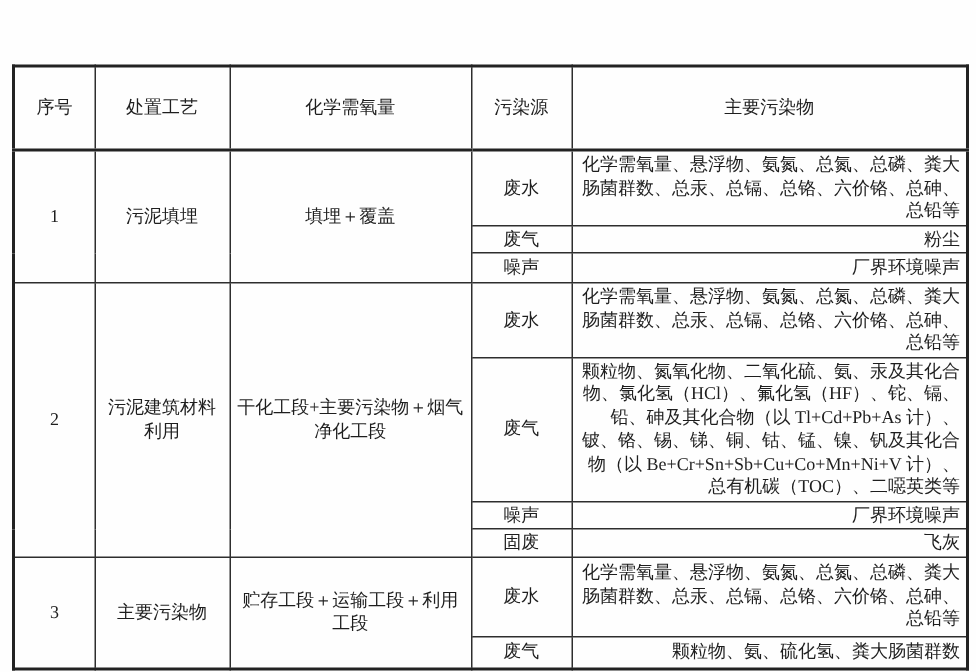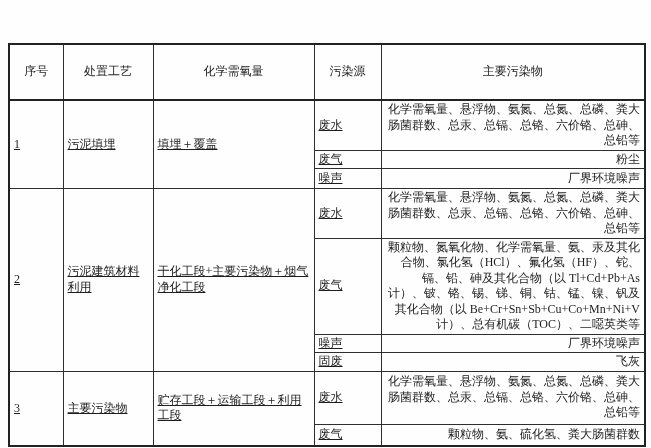--- a/index.html
+++ b/index.html
@@ -44,21 +44,21 @@
     padding: 1px 4px;
     vertical-align: middle;
     overflow: hidden;
   }
   .doc-table th {
     font-weight: normal;
     text-align: center;
     border-bottom: 2px solid #222;
   }
   .c-no, .c-proc, .c-node, .c-src {
-    text-decoration: underline;
+    text-align: center;
   }
   .c-pol {
     text-align: right;
     padding: 2px 6px;
   }
   tr.h56 { height: 56px; }
   tr.h47 { height: 47px; }
   tr.h18 { height: 18px; }
   tr.h20 { height: 20px; }
   tr.h46 { height: 46px; }
@@ -109,21 +109,21 @@
 
       <tr class="h46">
         <td class="c-no" rowspan="4">2</td>
         <td class="c-proc" rowspan="4">污泥建筑材料利用</td>
         <td class="c-node" rowspan="4">干化工段+主要污染物＋烟气净化工段</td>
         <td class="c-src">废水</td>
         <td class="c-pol">化学需氧量、悬浮物、氨氮、总氮、总磷、粪大肠菌群数、总汞、总镉、总铬、六价铬、总砷、总铅等</td>
       </tr>
       <tr class="h94">
         <td class="c-src">废气</td>
-        <td class="c-pol">颗粒物、氮氧化物、化学需氧量、氨、汞及其化合物、氯化氢（HCl）、氟化氢（HF）、铊、镉、铅、砷及其化合物（以 Tl+Cd+Pb+As 计）、铍、铬、锡、锑、铜、钴、锰、镍、钒及其化合物（以 Be+Cr+Sn+Sb+Cu+Co+Mn+Ni+V 计）、总有机碳（TOC）、二噁英类等</td>
+        <td class="c-pol">颗粒物、氮氧化物、二氧化硫、氨、汞及其化合物、氯化氢（HCl）、氟化氢（HF）、铊、镉、铅、砷及其化合物（以 Tl+Cd+Pb+As 计）、铍、铬、锡、锑、铜、钴、锰、镍、钒及其化合物（以 Be+Cr+Sn+Sb+Cu+Co+Mn+Ni+V 计）、总有机碳（TOC）、二噁英类等</td>
       </tr>
       <tr class="h18">
         <td class="c-src">噪声</td>
         <td class="c-pol">厂界环境噪声</td>
       </tr>
       <tr class="h18">
         <td class="c-src">固废</td>
         <td class="c-pol">飞灰</td>
       </tr>
 

